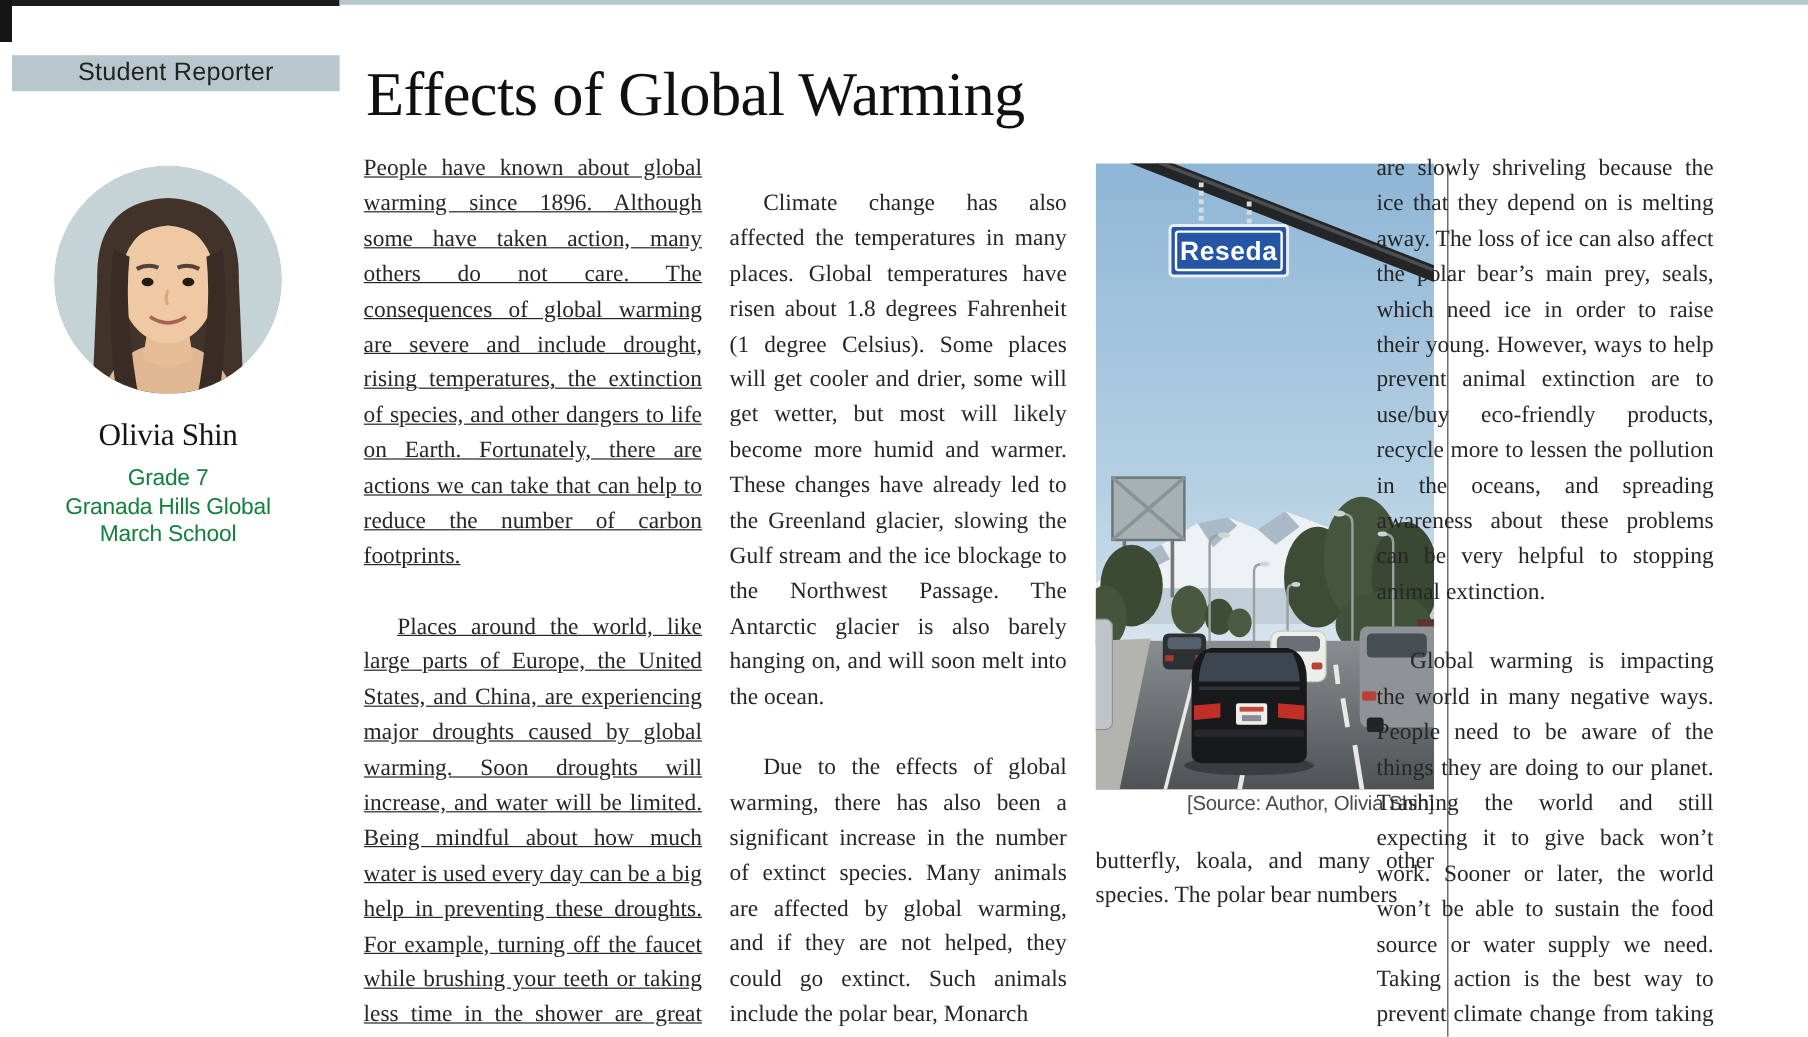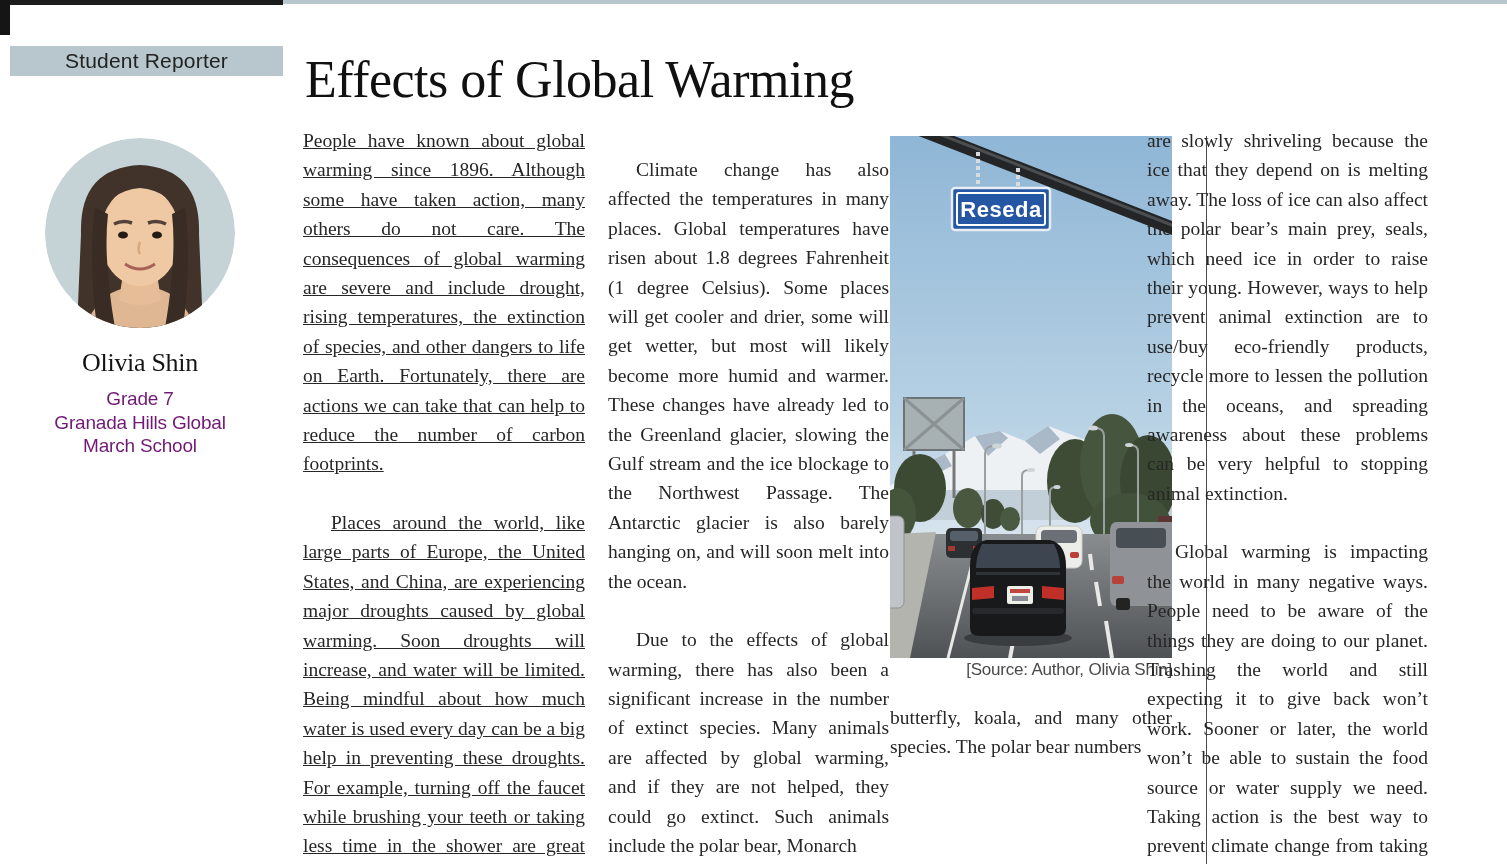--- a/index.html
+++ b/index.html
@@ -26,32 +26,32 @@
   .page-title {
     position:absolute; left:305px; top:50px;
     font-family:"Liberation Serif", serif; font-size:52px; font-weight:400;
     color:#101010; letter-spacing:-0.5px;
   }
   
   .sidebar { position:absolute; left:30px; top:138px; width:220px; text-align:center;
              font-family:"Liberation Sans", sans-serif; }
   .sidebar svg { display:block; margin:0 auto; }
   .author-name { margin-top:20px; font-size:26px; color:#141414; letter-spacing:-0.3px;font-family:Liberation Serif, serif; }
-  .author-meta { margin-top:9px; font-size:19px; line-height:23.5px; color:#701a75; letter-spacing:-0.2px; }
+  .author-meta { margin-top:9px; font-size:19px; line-height:23.5px; color:#15803d; letter-spacing:-0.2px; }
   
   .col {
     position:absolute; top:126px; width:282px; height:738px;
     font-size:19.5px; line-height:29.4px; text-align:justify; color:#262626;
     overflow:hidden;
   }
   .col p.gap { margin-top:29px; }
   .col p.indent { text-indent:28px; }
   #col1 { left:303px;text-decoration:underline; }
   #col2 { left:608px; width:281px; }
-  #col3 { left:890px; top:136px; height:728px; }
+  #col3 { left:913px; top:136px; height:728px; }
   #col4 { left:1147px; width:281px; }
   .col-rule { position:absolute; left:1206px; top:136px; width:1px; height:728px; background:#4a4a4a; }
   
   .photo-fig svg.street { display:block; }
   .caption {
     margin-top:7px;
     font-family:"Liberation Sans", sans-serif; font-size:17px; line-height:24.5px;
     color:#4a4a4a; text-align:justify; letter-spacing:-0.2px;
   }
   .caption-source {

